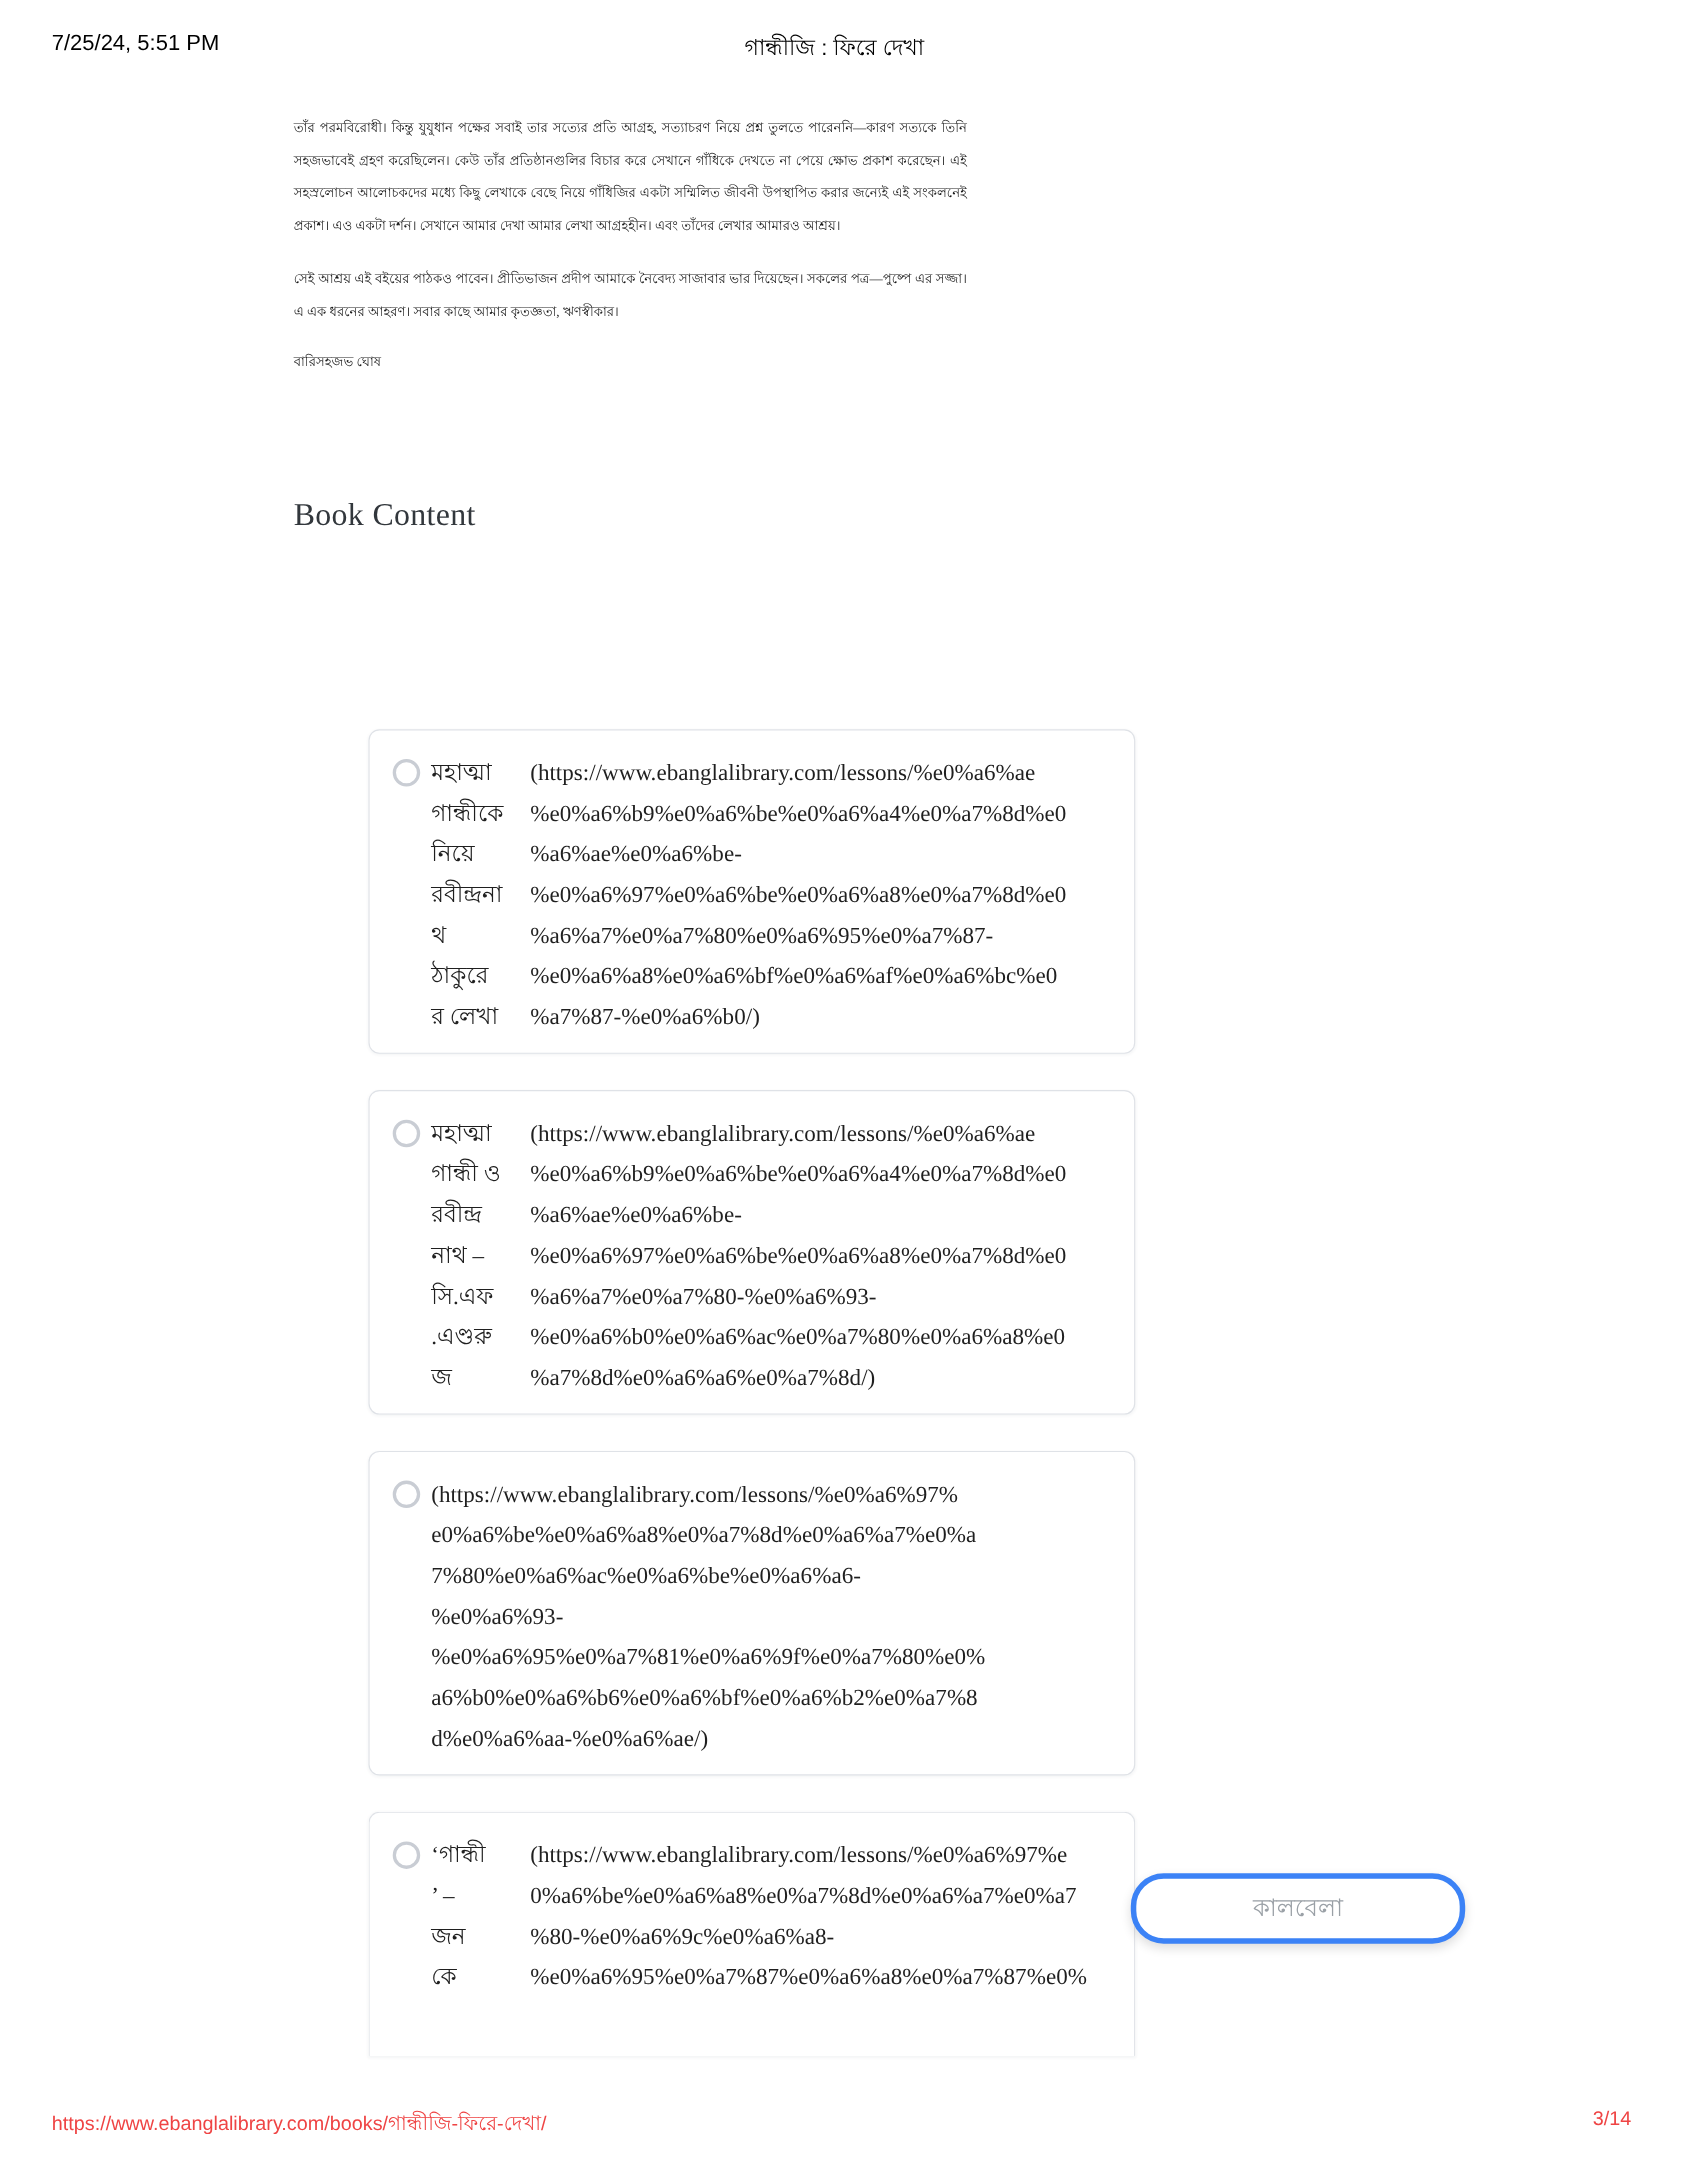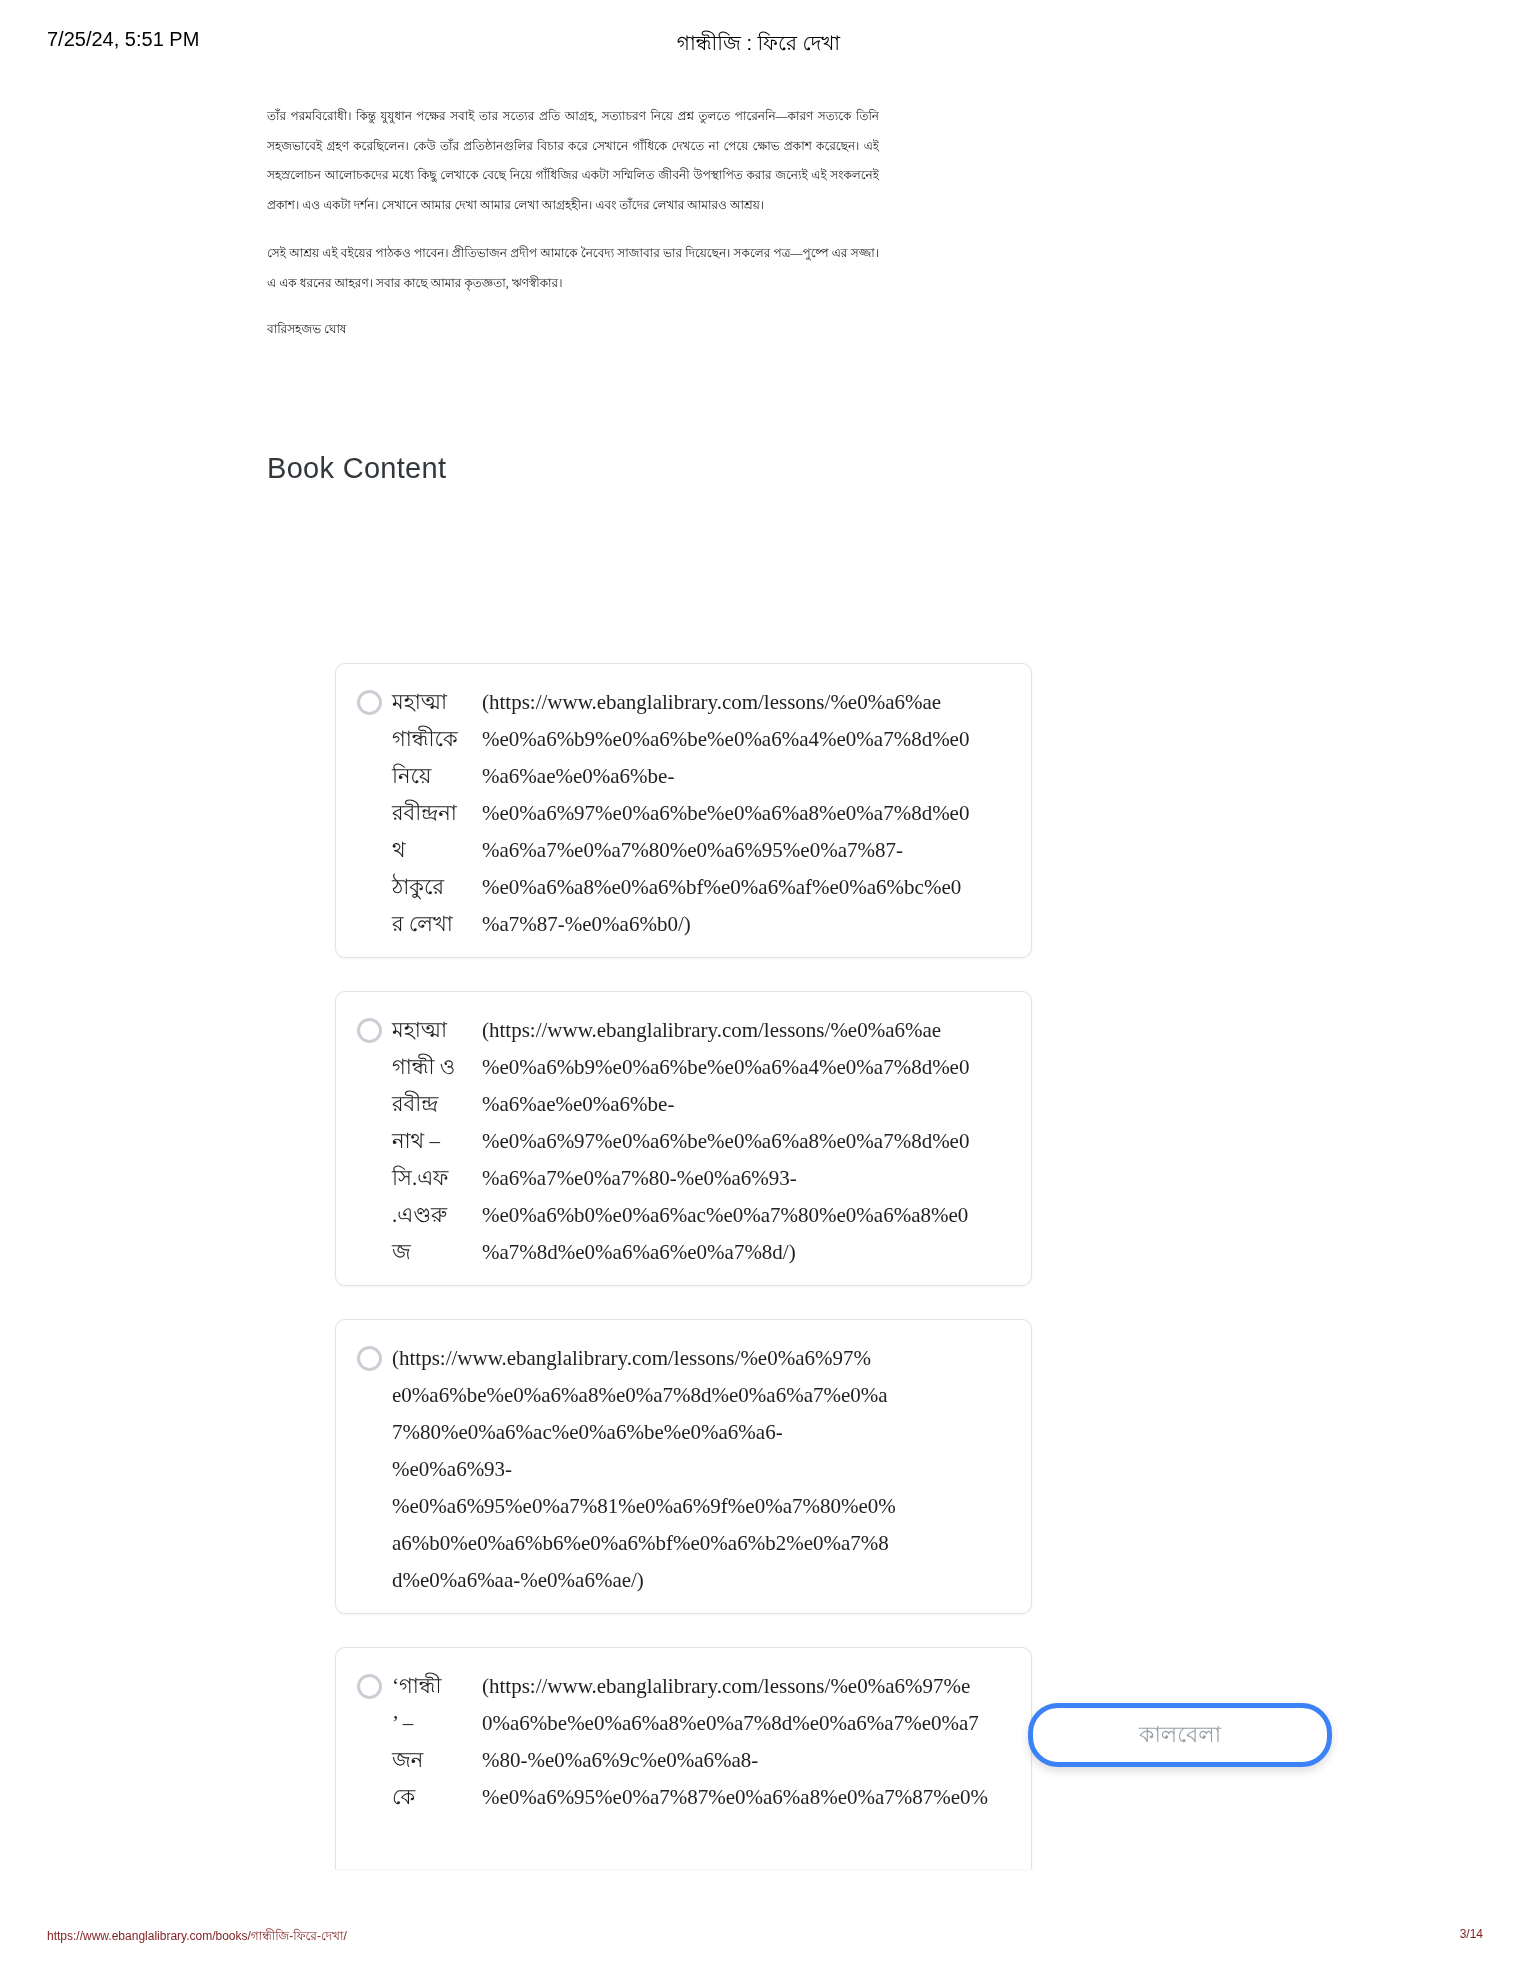--- a/index.html
+++ b/index.html
@@ -5,32 +5,32 @@
   * { margin:0; padding:0; box-sizing:border-box; }
   html,body { width:1530px; height:1980px; background:#ffffff; overflow:hidden; }
   body { position:relative; font-family:"Liberation Serif", serif; color:#1c1c1c; }
 
   
   .print-header { position:absolute; top:28px; left:47px; right:47px; height:24px;
     font-family:"Liberation Sans", sans-serif; font-size:20px; color:#000; }
   .print-header .dt { position:absolute; left:0; top:0; }
   .print-header .doc-title { position:absolute; left:50%; transform:translateX(-54%); top:0;text-align:right; }
   .print-footer { position:absolute; top:1916px; left:47px; right:47px;
-    font-family:"Liberation Sans", sans-serif; font-size:12px; color:#7f1d1d;
-    display:flex; justify-content:space-between;margin-top:11px; }
+    font-family:"Liberation Sans", sans-serif; font-size:18px; color:#ef4444;
+    display:flex; justify-content:space-between; }
 
   
   .prose { position:absolute; left:267px; top:102px; width:612px;
     font-size:12px; line-height:29.5px; text-align:justify; color:#1a1a1a; }
   .prose p { margin-bottom:19px; }
   .prose p.signature { margin-top:-2px; text-align:left; }
 
   
   .section-heading { position:absolute; left:267px; top:452px;
-    font-family:Liberation Sans, sans-serif; font-weight:400;
+    font-family:Liberation Serif, serif; font-weight:400;
     font-size:29px; color:#32373c; letter-spacing:0.3px; }
 
   
   .cards { position:absolute; left:335px; top:663px; width:697px; }
   .card { background:#fff; border:1px solid #dfe2e7; border-radius:10px;
     box-shadow:0 1px 3px rgba(20,30,50,0.05);
     padding:20px 24px 14px 21px; margin-bottom:33px;
     display:flex; align-items:flex-start;
     font-size:21px; line-height:37px; color:#1f1f1f; }
   .card.cut { height:222px; overflow:hidden; border-bottom:none;

